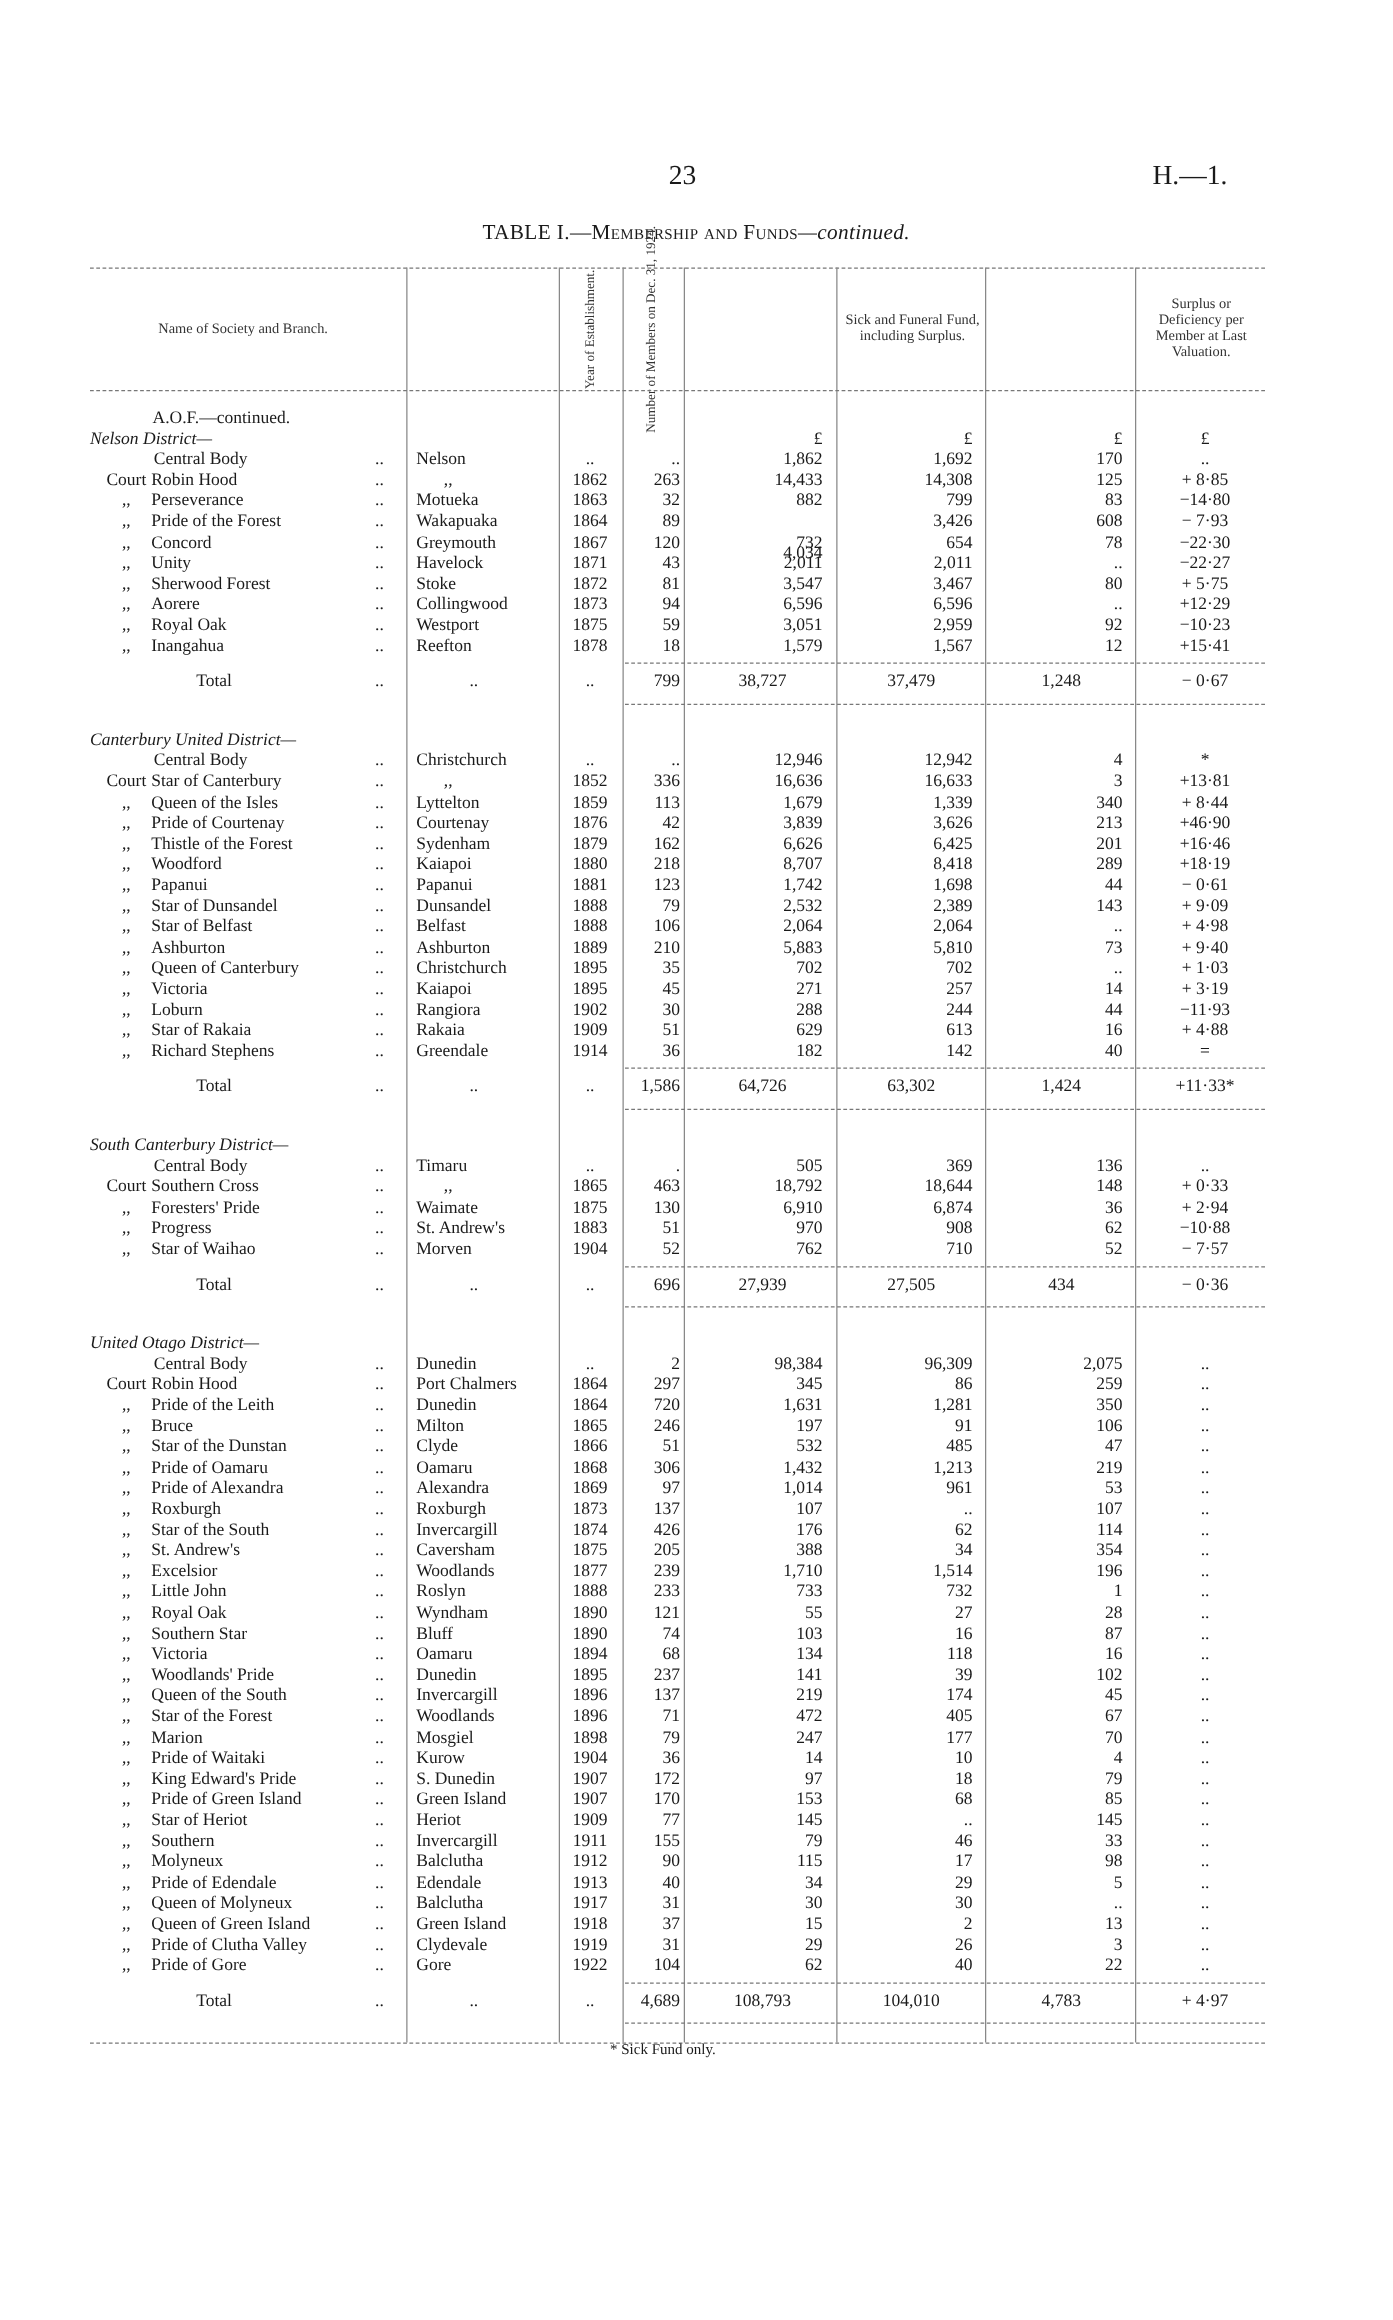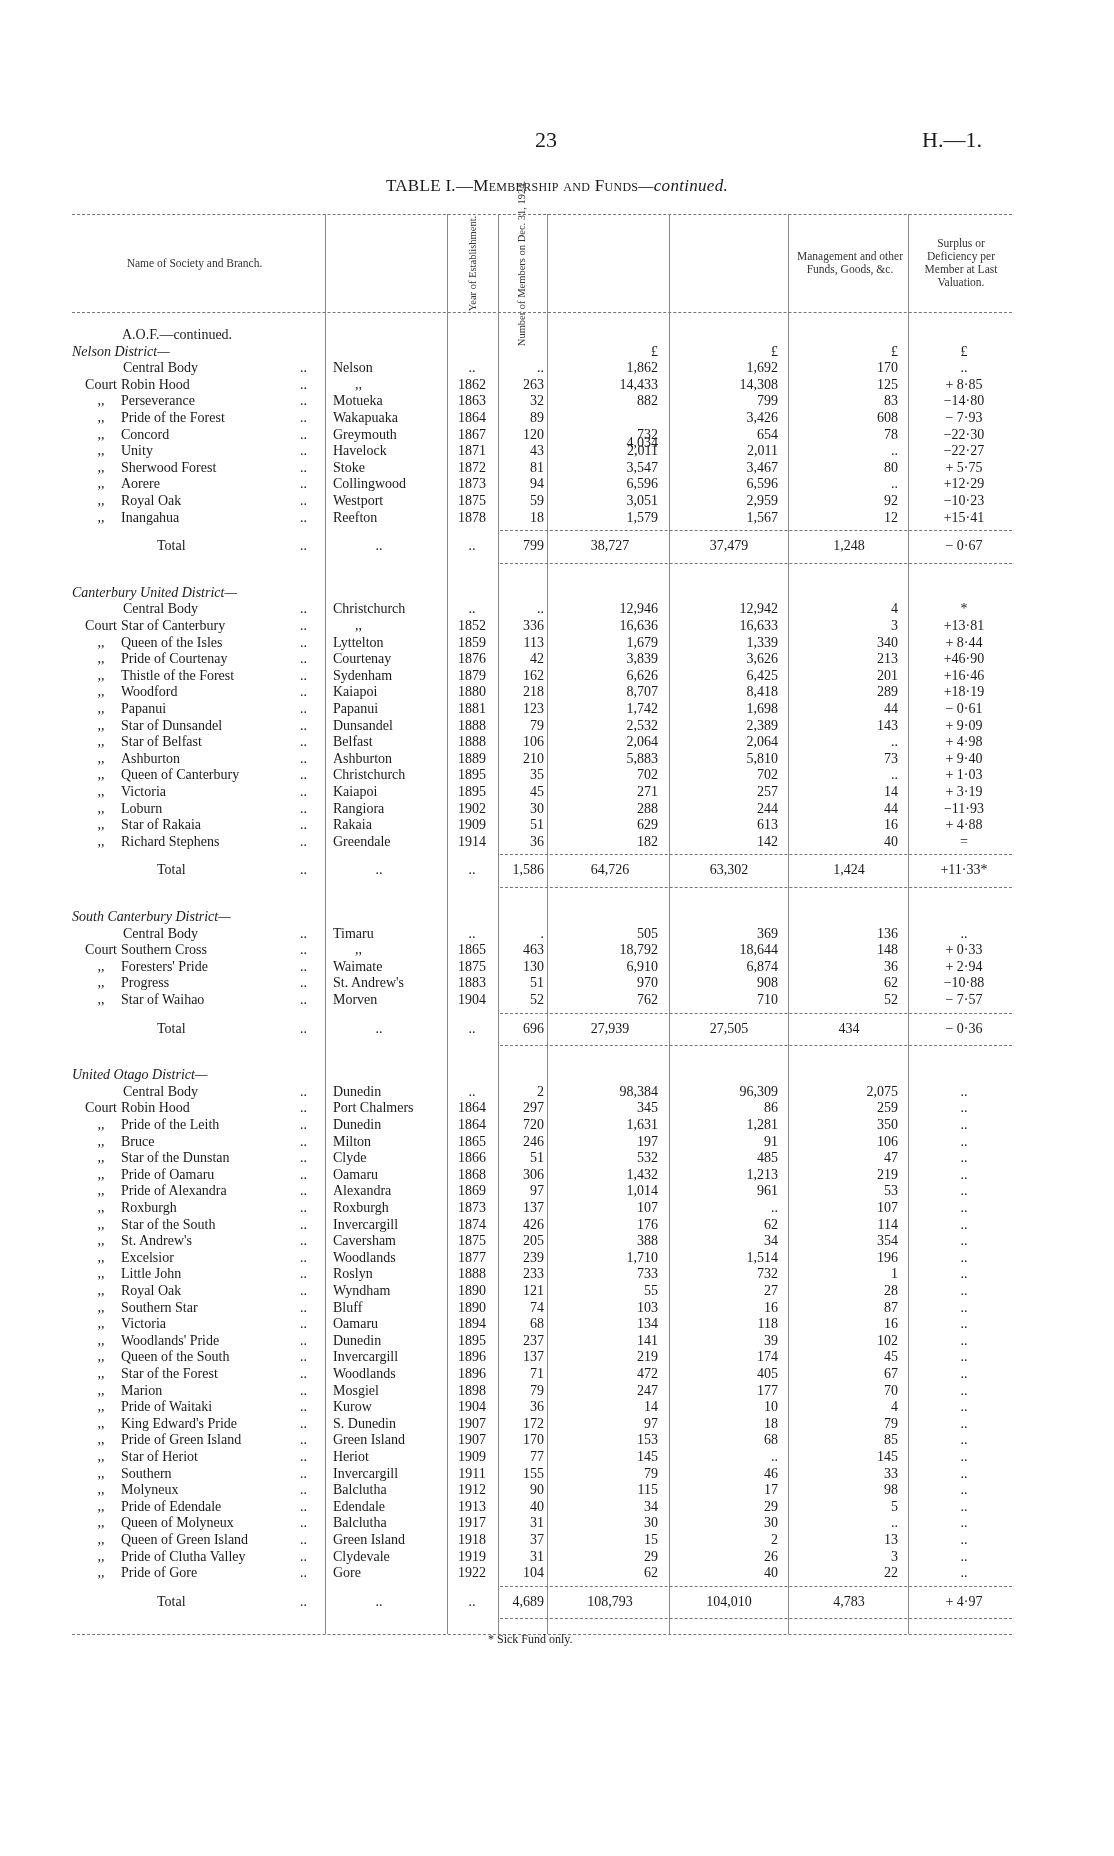--- a/index.html
+++ b/index.html
@@ -59,22 +59,22 @@
 
   <div class="hdr" style="left:0;width:245px;">
       <span>Name of Society and Branch.</span>
     </div>
   <div class="hdr rot" style="left:376px;width:50px;">
       <span>Year of Establishment.</span>
     </div>
   <div class="hdr rot" style="left:426px;width:48px;">
       <span>Number of Members on Dec. 31, 1924.</span>
     </div>
-  <div class="hdr" style="left:718px;width:120px;padding:0 6px;box-sizing:border-box;">
-      <span>Management and other Funds, Goods, &amp;c.</span>
+  <div class="hdr" style="left:598px;width:120px;padding:0 6px;box-sizing:border-box;">
+      <span>Sick and Funeral Fund, including Surplus.</span>
     </div>
   <div class="hdr" style="left:838px;width:102px;padding:0 4px;box-sizing:border-box;">
       <span>Surplus or Deficiency per Member at Last Valuation.</span>
     </div>
 
   <div class="vline" style="left:253px;top:0;height:1420px;"></div>
   <div class="vline" style="left:375px;top:0;height:1420px;"></div>
   <div class="vline" style="left:426px;top:0;height:1420px;"></div>
   <div class="vline" style="left:475px;top:0;height:1420px;"></div>
   <div class="vline" style="left:597px;top:0;height:1420px;"></div>

